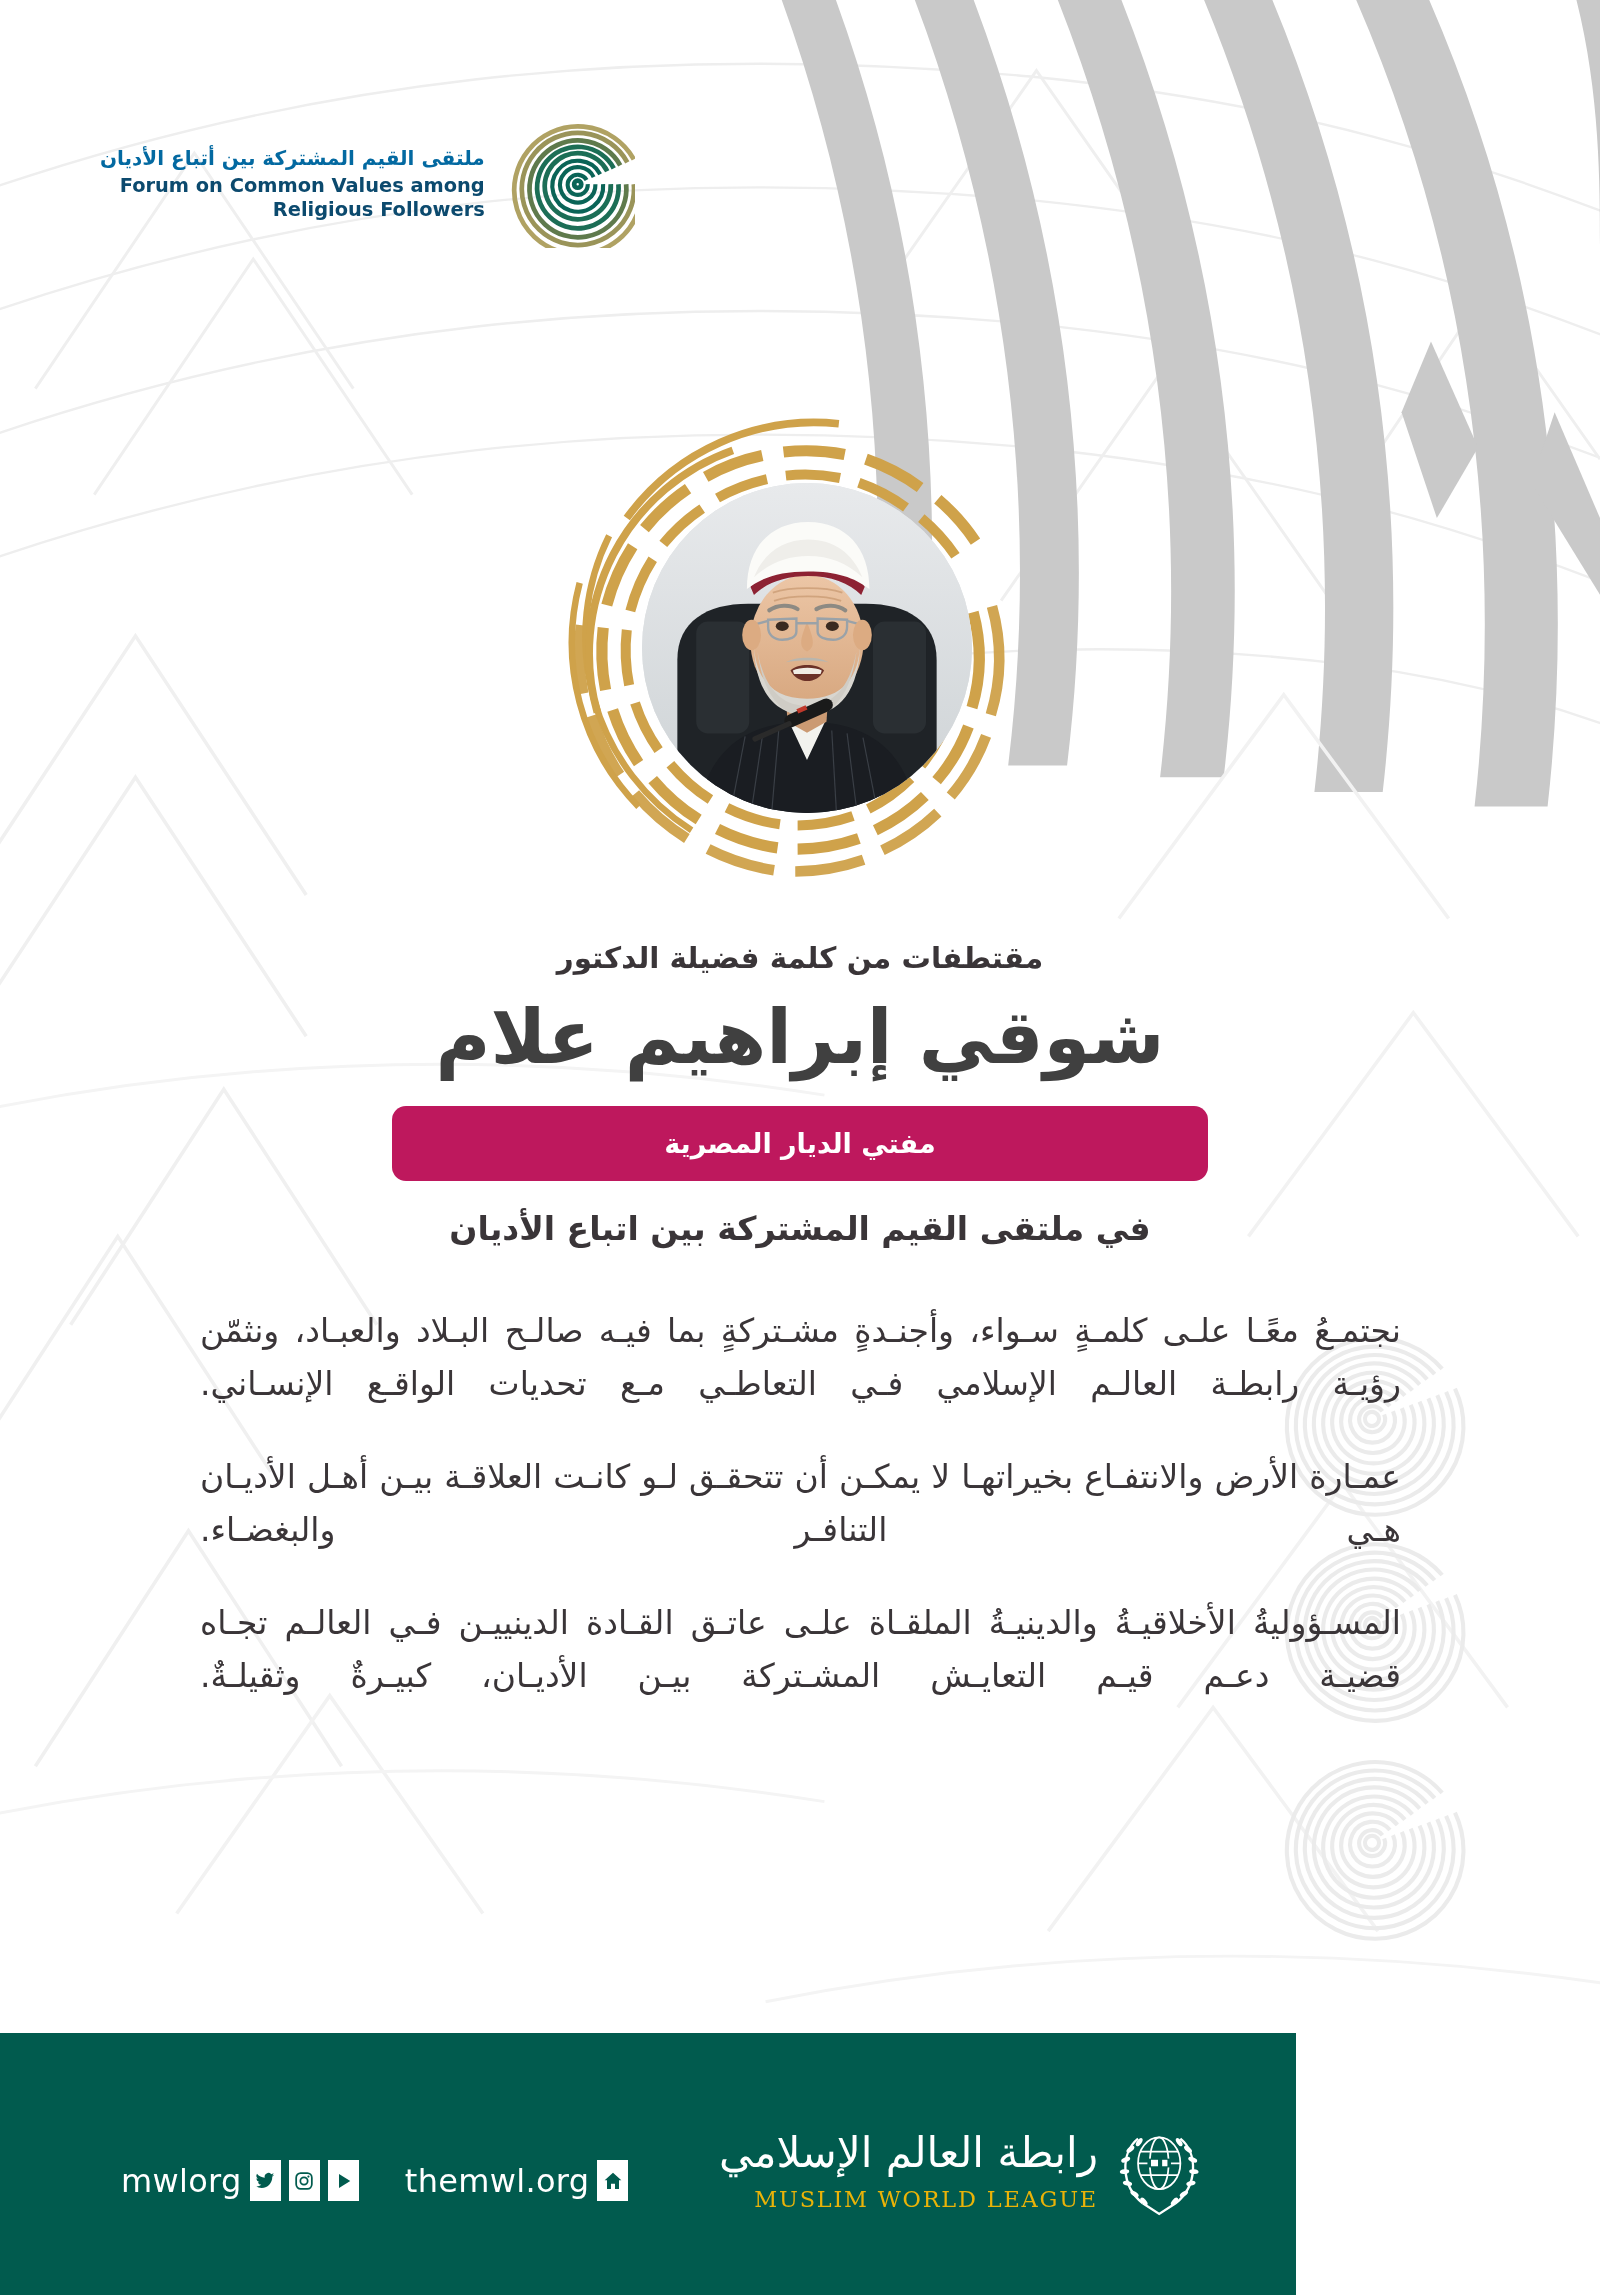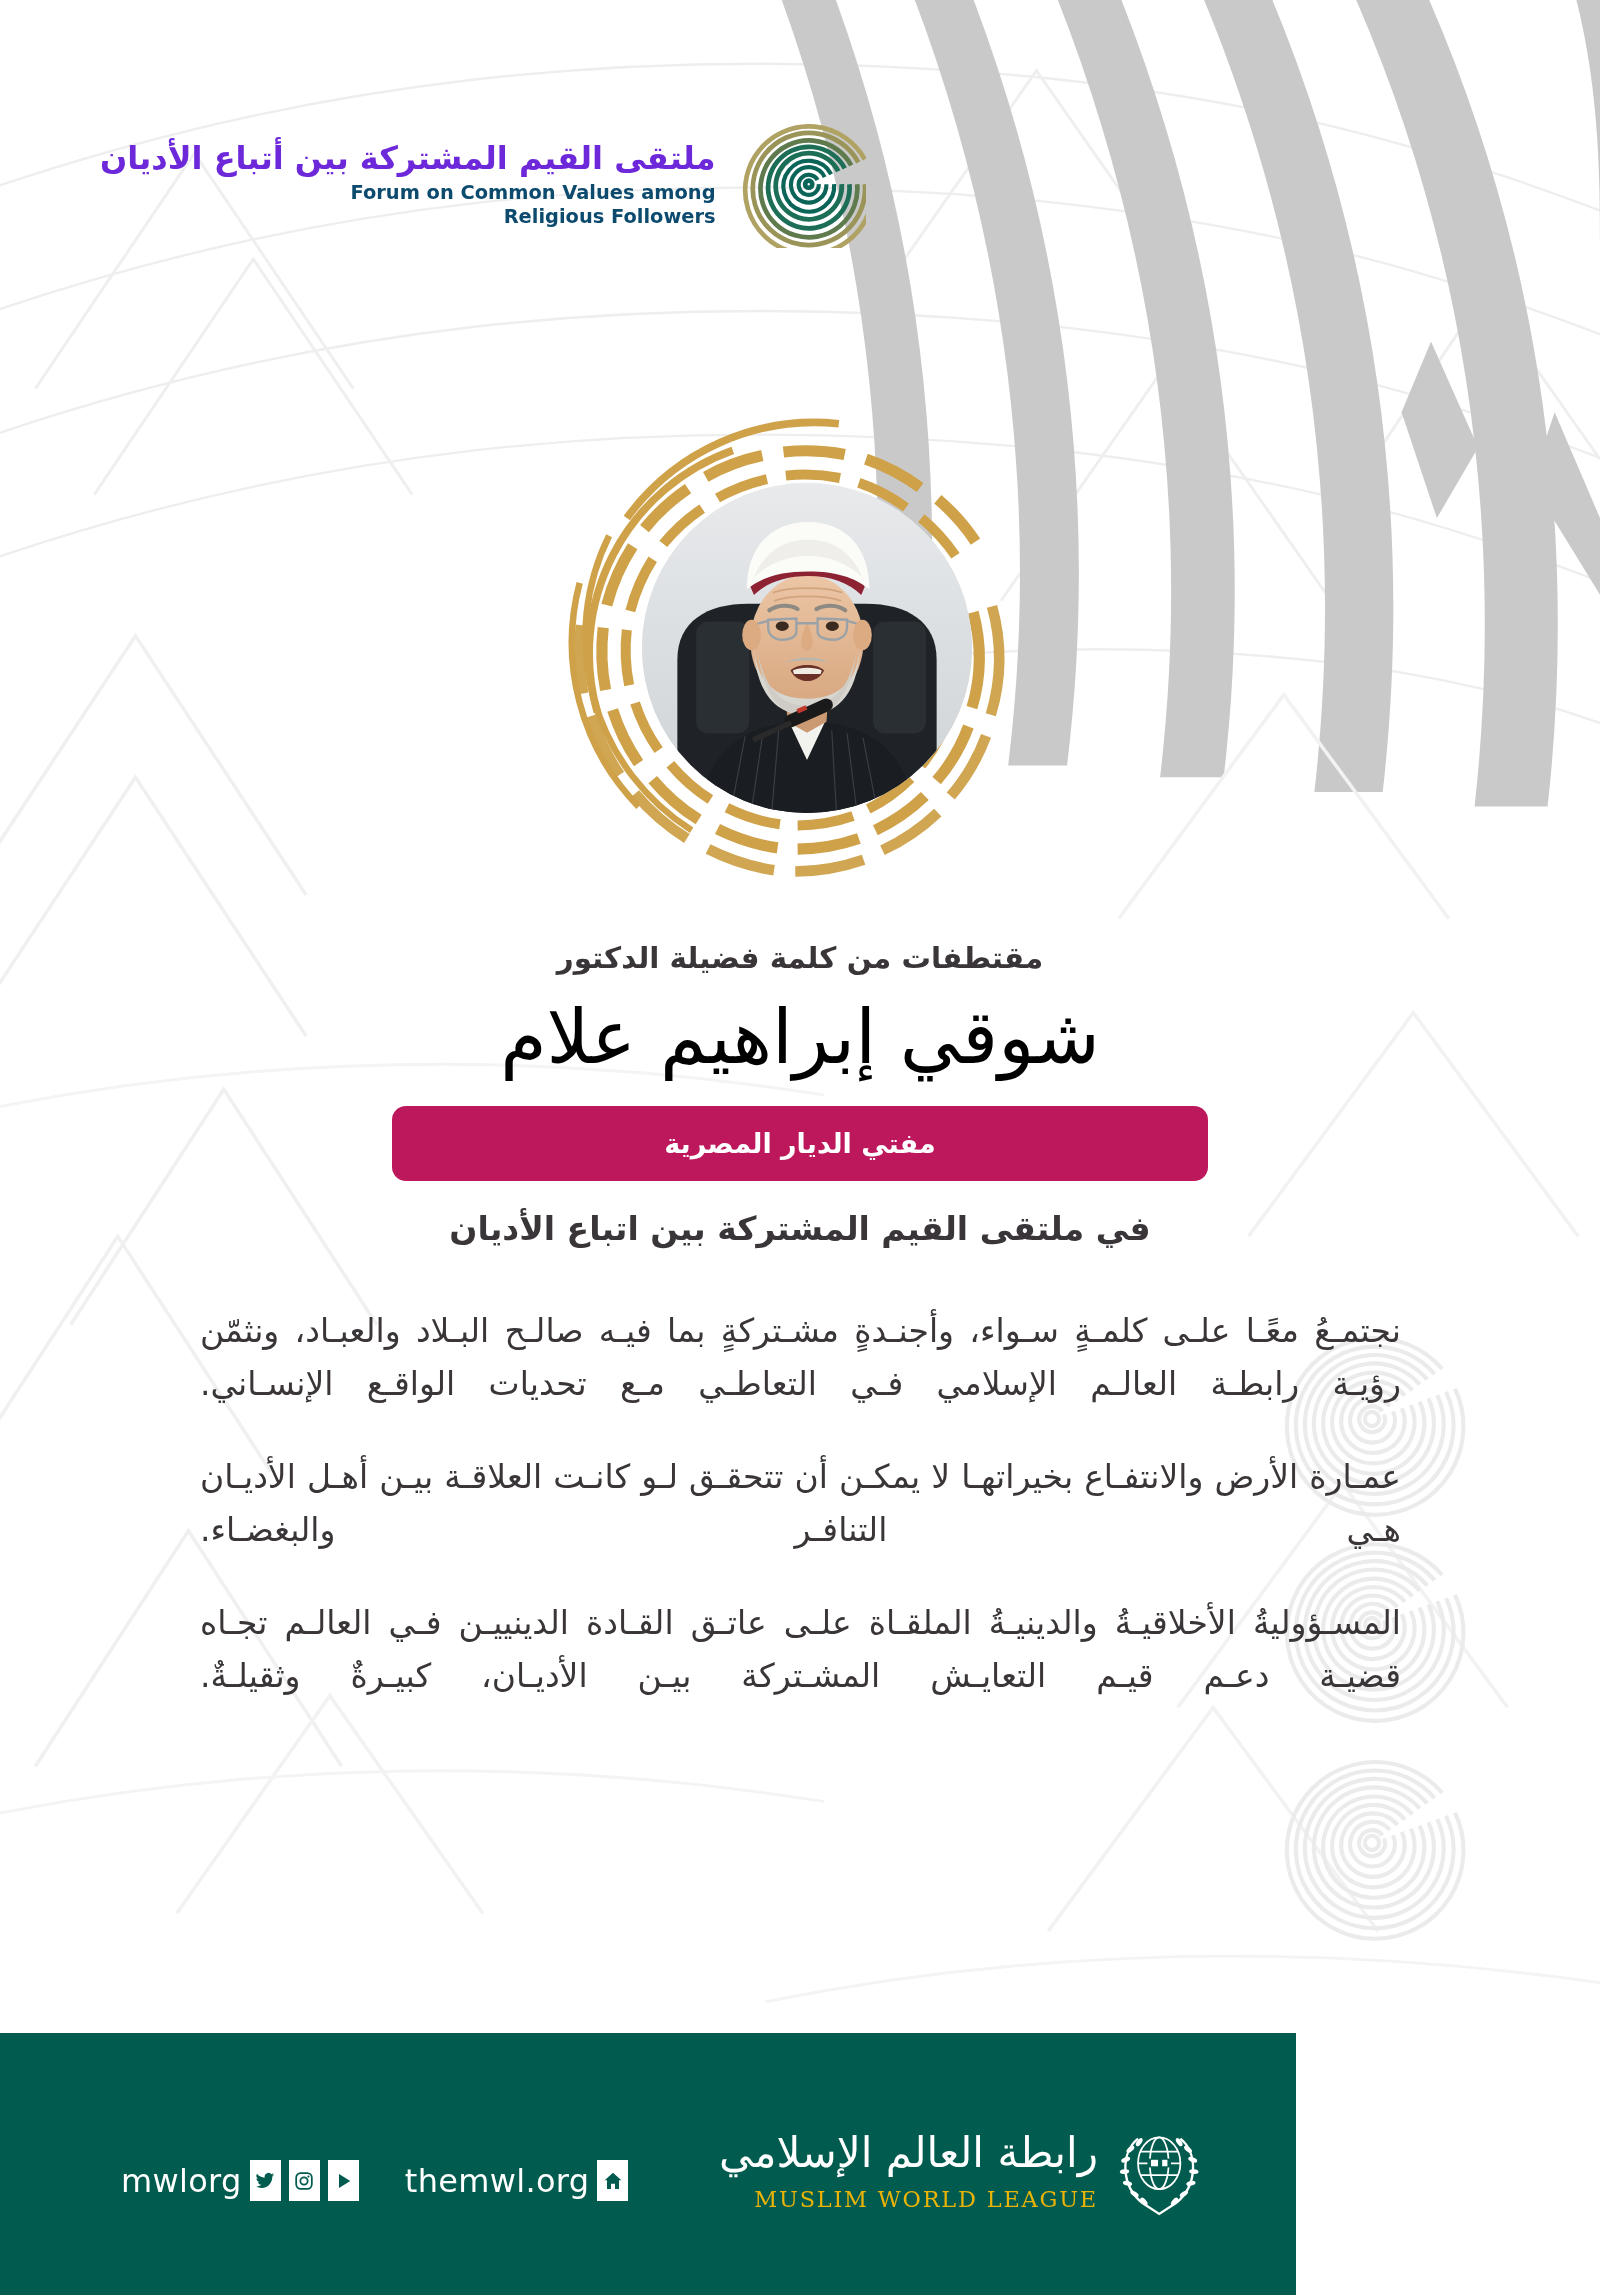--- a/index.html
+++ b/index.html
@@ -35,23 +35,23 @@
     align-items: center;
     gap: 23.6px;
   }
   .brand-text {
     display: flex;
     flex-direction: column;
     align-items: flex-end;
     line-height: 1.18;
   }
   .brand-ar {
-    font-size: 32px;
+    font-size: 20px;
     font-weight: 700;
-    color: #6d28d9;
+    color: #0369a1;
     direction: rtl;
     white-space: nowrap;
     letter-spacing: 0px;
   }
   .brand-en1, .brand-en2 {
     font-size: 19.4px;
     font-weight: 700;
     color: #0c4a6e;
     white-space: nowrap;
   }
@@ -93,22 +93,22 @@
   .kicker {
     font-size: 29.4px;
     font-weight: 700;
     color: #3a3538;
     letter-spacing: 0;
     line-height: 1.3;
   }
   .speaker-name {
     margin-top: 16.5px;
     font-size: 75px;
-    font-weight: 400;
-    color: #000000;
+    font-weight: 700;
+    color: #404040;
     line-height: 1.16;
     letter-spacing: 0;
   }
   .role-badge {
     margin: 25px auto 0 auto;
     width: 816px;
     height: 75px;
     background: #be185d;
     border-radius: 14px;
     display: flex;

